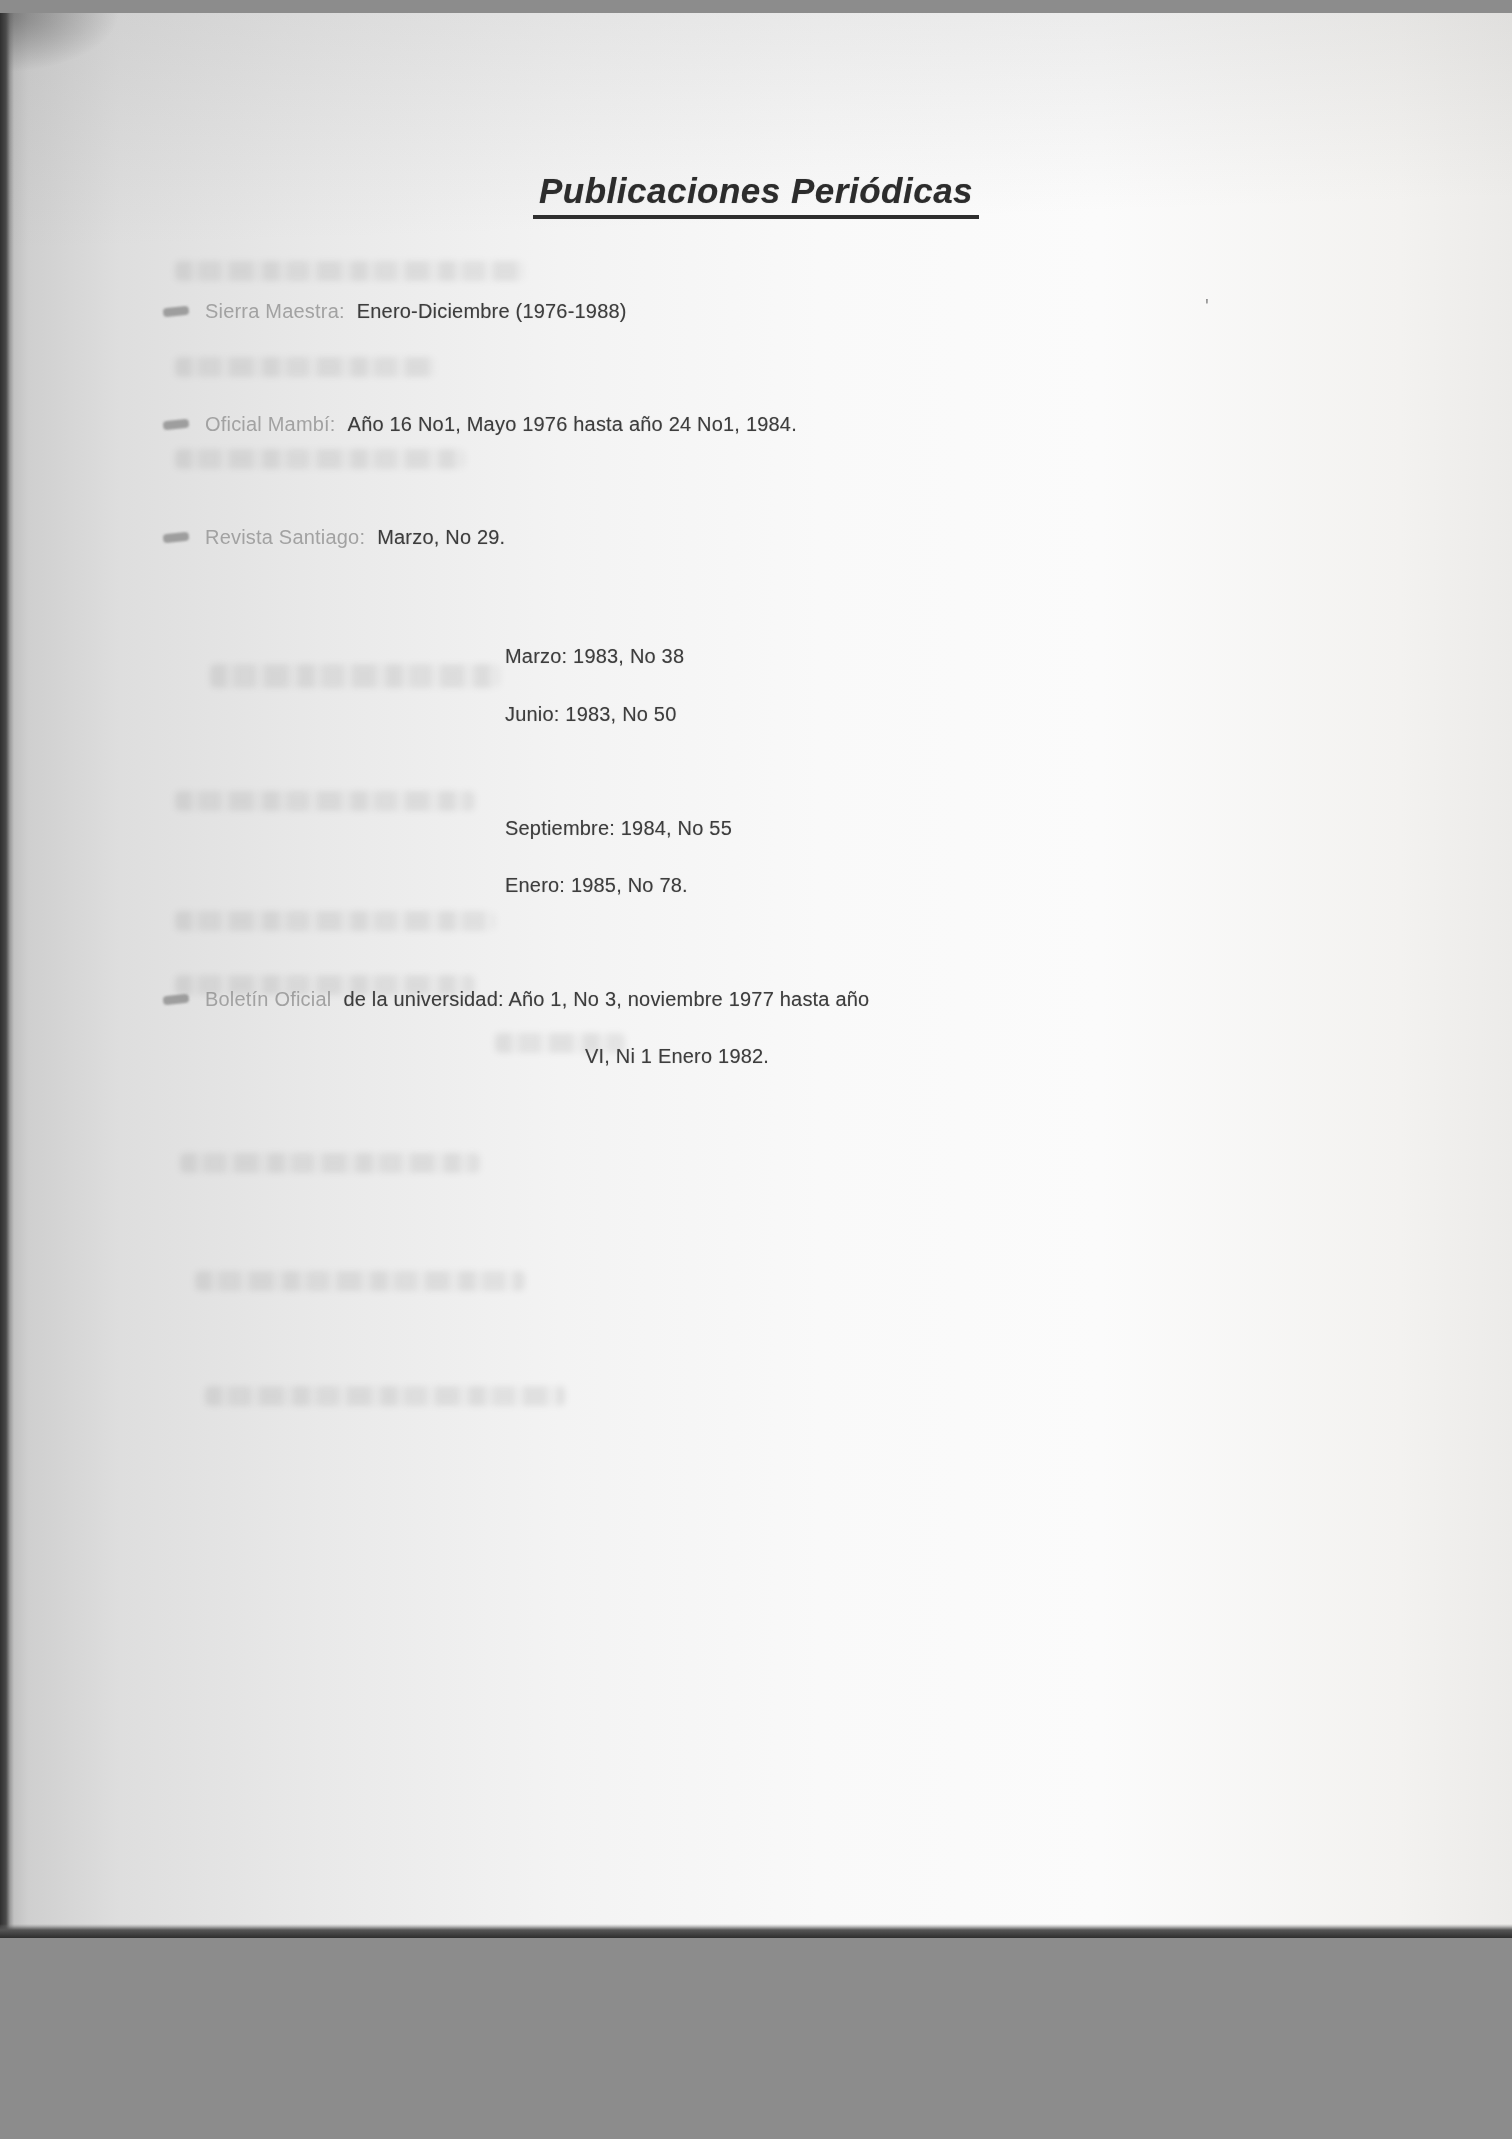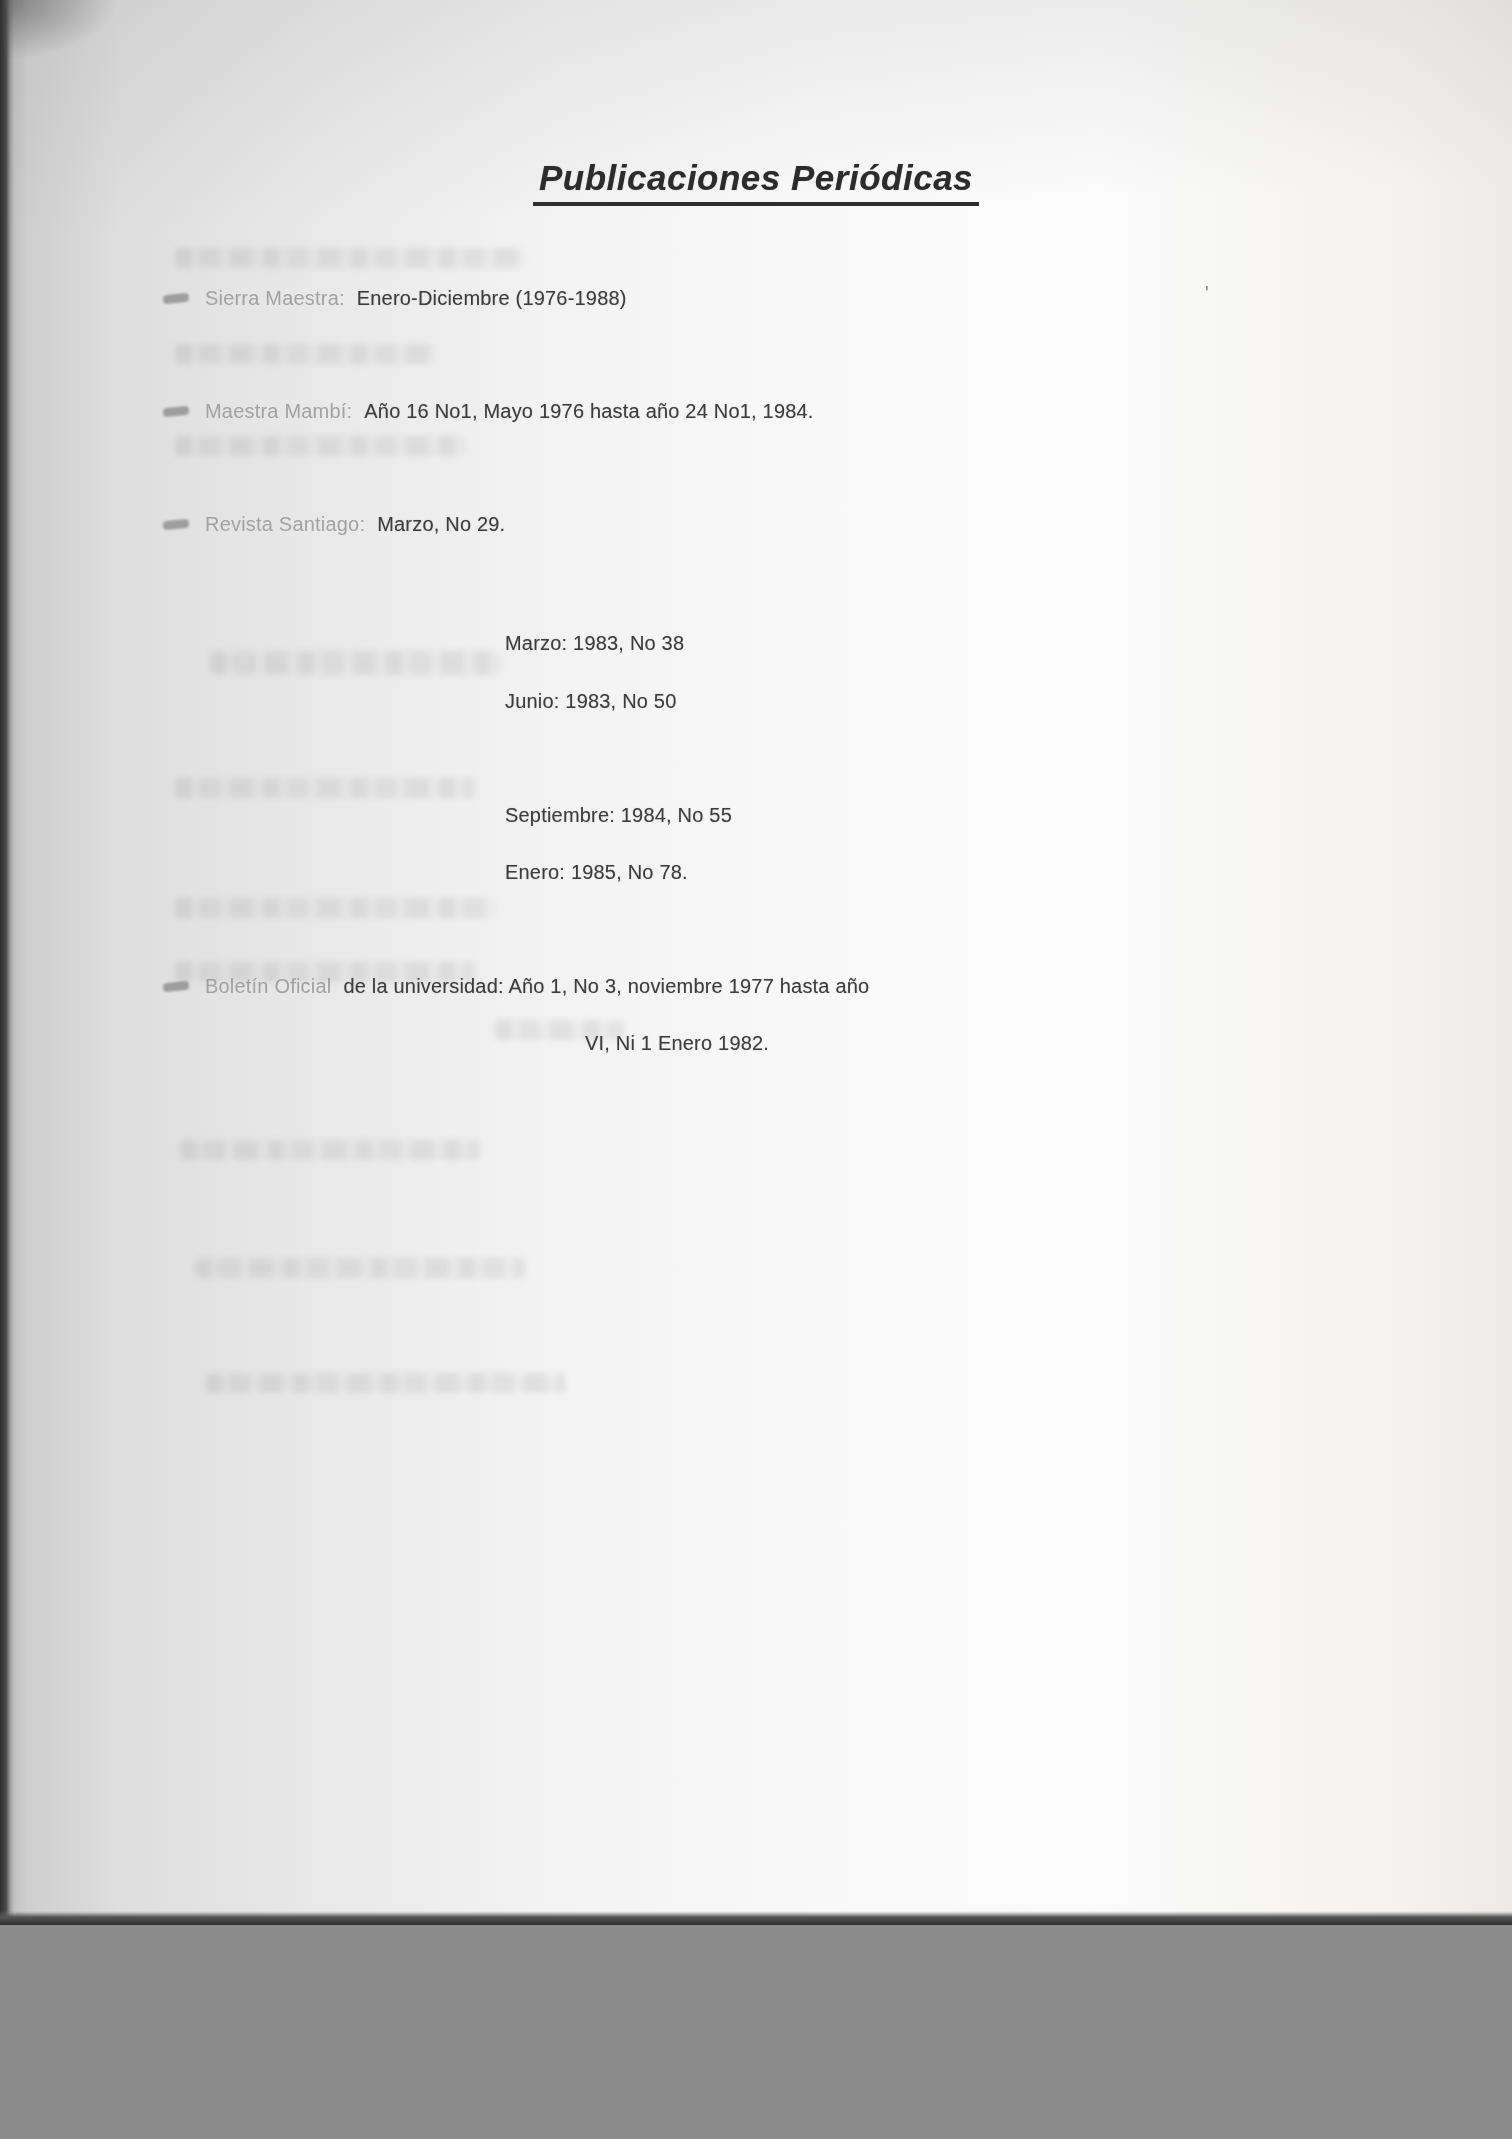--- a/index.html
+++ b/index.html
@@ -1,19 +1,19 @@
 <!DOCTYPE html>
 <html><head>
 <meta charset="utf-8">
 <style>
   html,body{margin:0;padding:0;background:#8c8c8c;}
   .page{
     position:relative;
     width:1512px;height:1925px;
-    margin:0 auto;
+    margin:13px auto;
     overflow:hidden;
     font-family:"Liberation Sans","DejaVu Sans",sans-serif;
     background:
       linear-gradient(178deg, rgba(150,150,150,.18) 0%, rgba(255,255,255,0) 12%),
       linear-gradient(to right,
         #b4b4b4 0px, #cfcfcf 28px, #dedede 120px, #e9e9e9 320px,
         #f3f3f3 560px, #f9f9f9 820px, #fbfbfb 1100px, #f3f2f0 1400px, #ecebe9 1512px);
   }
   
   .edge-left{
@@ -90,21 +90,21 @@
 
   <h1 class="title"><span class="u">Publicaciones Periódicas</span></h1>
 
   <div class="line item" style="top:278px">
     <span class="bullet"></span>
     <span class="faded">Sierra Maestra:</span><span>Enero-Diciembre (1976-1988)</span>
   </div>
 
   <div class="line item" style="top:391px">
     <span class="bullet"></span>
-    <span class="faded">Maestra Mambí:</span><span>Año 16 No1, Mayo 1976 hasta año 24 No1, 1984.</span>
+    <span class="faded">Oficial Mambí:</span><span>Año 16 No1, Mayo 1976 hasta año 24 No1, 1984.</span>
   </div>
 
   <div class="line item" style="top:504px">
     <span class="bullet"></span>
     <span class="faded">Revista Santiago:</span><span>Marzo, No 29.</span>
   </div>
 
   <div class="line sub" style="top:623px">Marzo: 1983, No 38</div>
   <div class="line sub" style="top:681px">Junio: 1983, No 50</div>
   <div class="line sub" style="top:795px">Septiembre: 1984, No 55</div>

